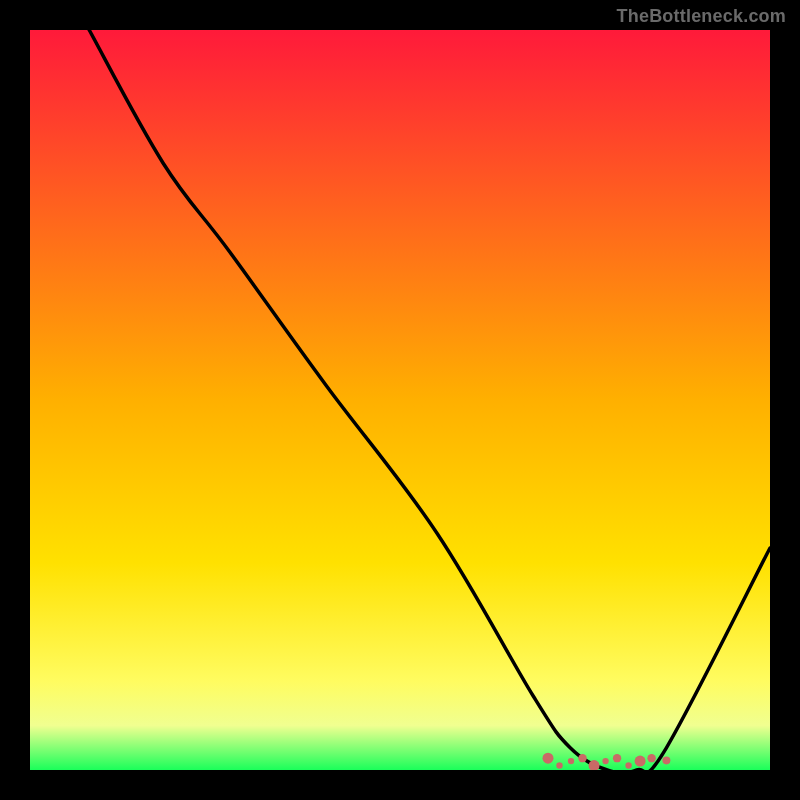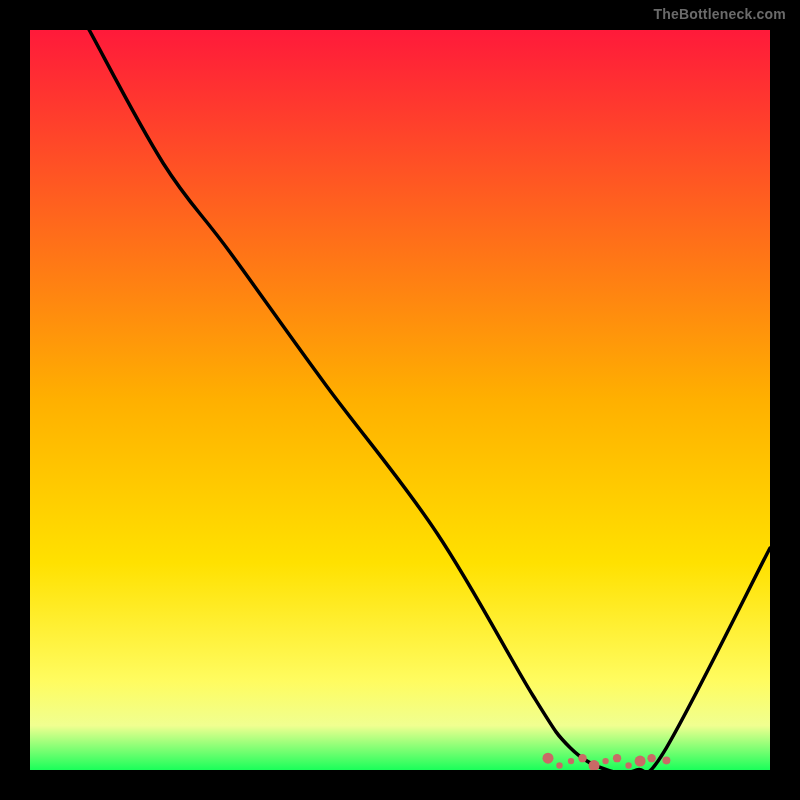--- a/index.html
+++ b/index.html
@@ -15,21 +15,21 @@
     height: 800px;
     background: #000;
     position: relative;
     box-sizing: border-box;
   }
   .watermark {
     position: absolute;
     top: 6px;
     right: 14px;
     color: #6a6a6a;
-    font-size: 14px;
+    font-size: 18px;
     font-weight: 600;
     letter-spacing: 0.2px;
     z-index: 5;
   }
   .plot {
     position: absolute;
     left: 30px;
     top: 30px;
     width: 740px;
     height: 740px;

